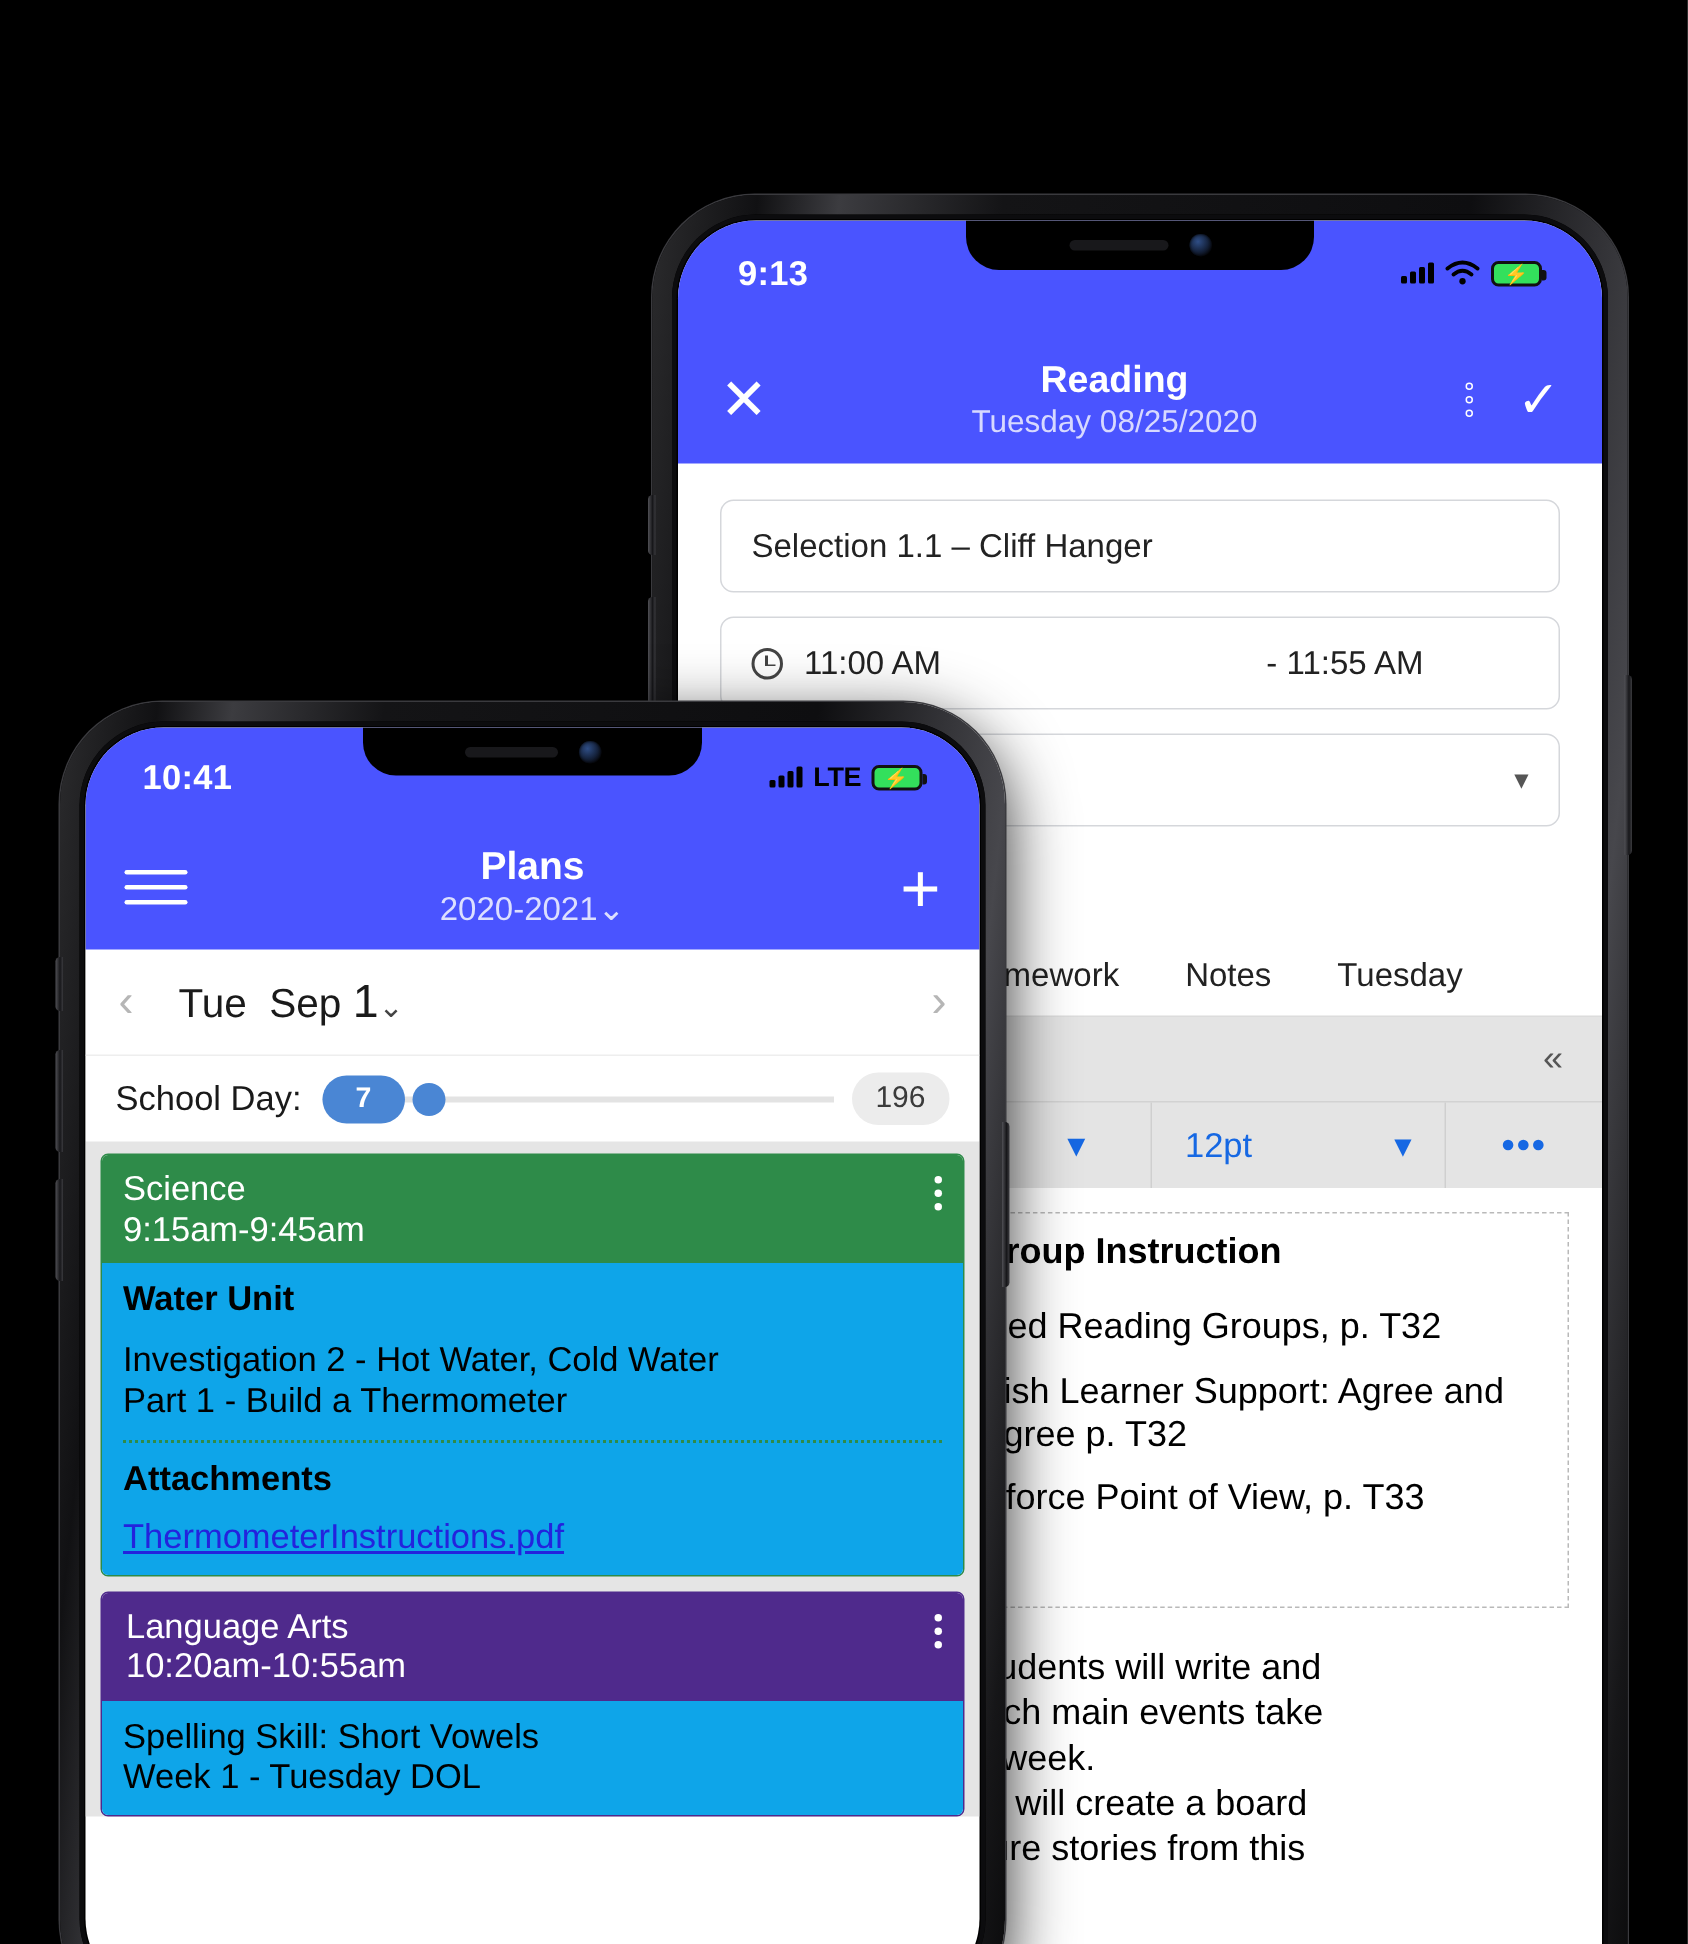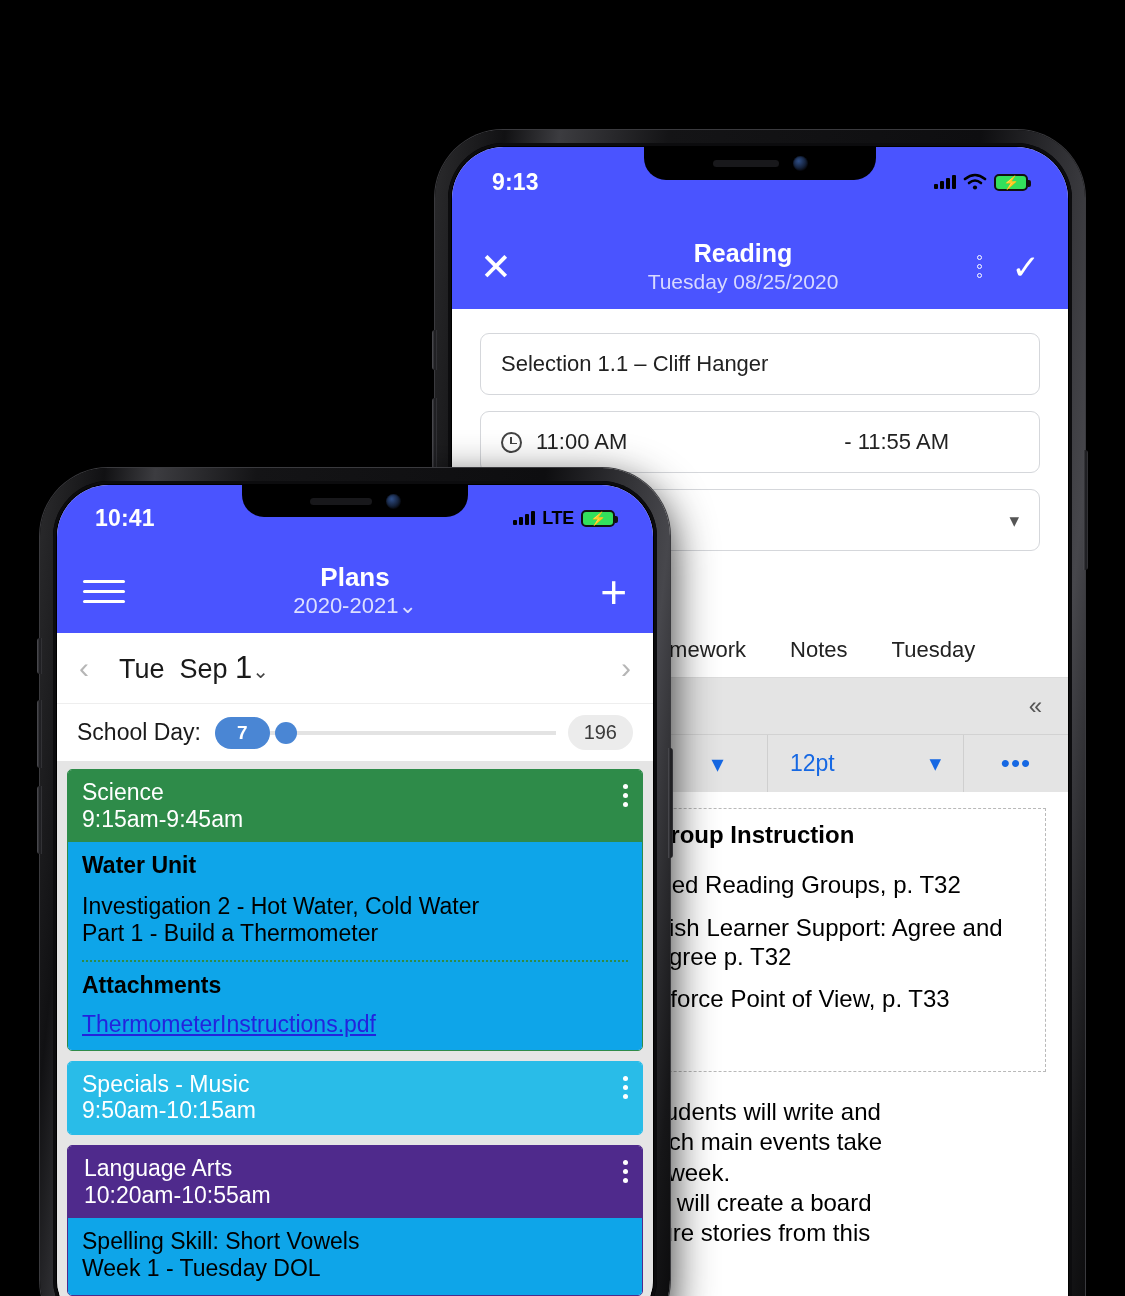--- a/index.html
+++ b/index.html
@@ -439,31 +439,20 @@
             <div class="card-body">
               <div class="bold">Water Unit</div>
               <div class="line">Investigation 2 - Hot Water, Cold Water</div>
               <div class="line">Part 1 - Build a Thermometer</div>
               <div class="sep green"></div>
               <div class="bold" style="margin-bottom:12px;">Attachments</div>
               <a href="#" class="attach-link">ThermometerInstructions.pdf</a>
             </div>
           </div>
 
-          <div class="card cyan">
-            <div class="card-head head-cyan">
-              <div class="card-title">Specials - Music</div>
-              <div class="card-time">9:50am-10:15am</div>
-              <div class="card-kebab">
-                  <span></span>
-                  <span></span>
-                  <span></span>
-                </div>
-            </div>
-          </div>
 
           <div class="card purple">
             <div class="card-head head-purple">
               <div class="card-title">Language Arts</div>
               <div class="card-time">10:20am-10:55am</div>
               <div class="card-kebab">
                   <span></span>
                   <span></span>
                   <span></span>
                 </div>

